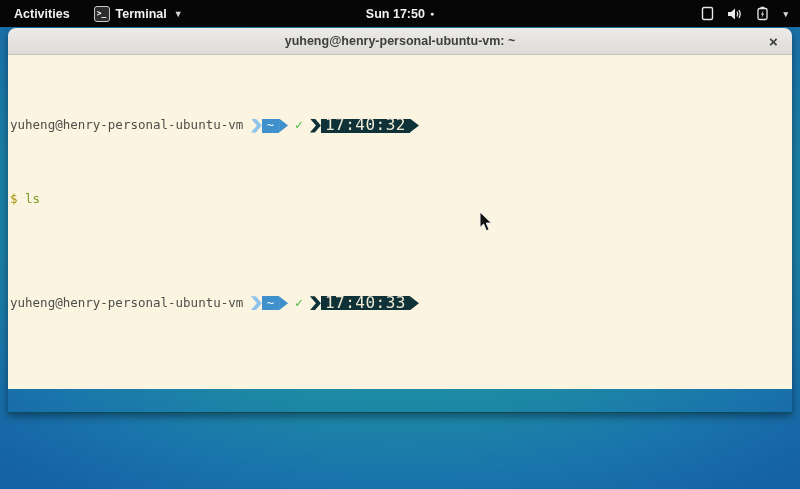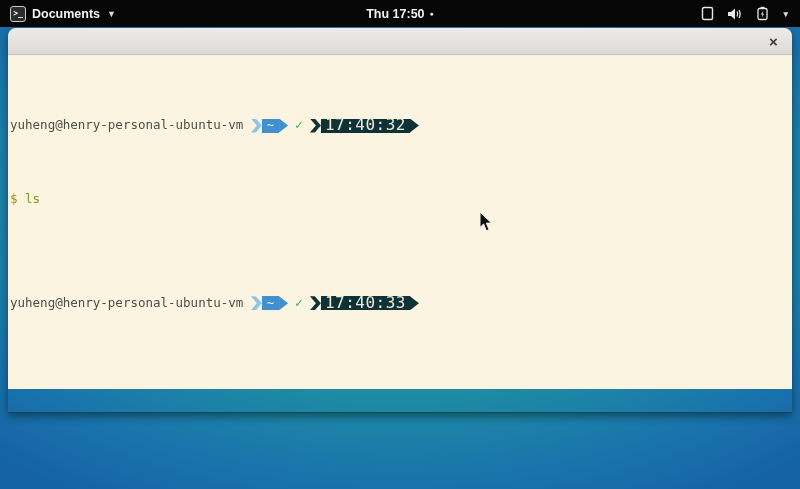--- a/index.html
+++ b/index.html
@@ -78,28 +78,29 @@
 
   
   .mouse { position:absolute; left:479px; top:211px; z-index:50; pointer-events:none; }
 </style>
 </head>
 <body>
 
 <div class="desktop"></div>
 
 <div class="topbar">
+  <div class="activities">Activities</div>
   <div class="appmenu">
     <span class="appicon">&gt;_</span>
-    <span>Documents</span>
+    <span>Terminal</span>
     <span class="caret">▼</span>
   </div>
   <div class="clock-wrap">
     <div class="clickable">
-      <span>Thu 17:50</span>
+      <span>Sun 17:50</span>
       <span class="notif-dot">●</span>
     </div>
   </div>
   <div class="tray">
     <svg width="13" height="15" viewBox="0 0 13 15">
       <rect x="1.5" y="1.5" width="10" height="12" rx="1.5" fill="none" stroke="#e8e8e8" stroke-width="1.4"></rect>
     </svg>
     <svg width="16" height="14" viewBox="0 0 16 14">
       <polygon points="1,5 4,5 8,1.5 8,12.5 4,9 1,9" fill="#e8e8e8"></polygon>
       <path d="M10 4.5 Q11.5 7 10 9.5" fill="none" stroke="#e8e8e8" stroke-width="1.3"></path>
@@ -109,20 +110,21 @@
       <rect x="2" y="2.5" width="9" height="11" rx="1.5" fill="none" stroke="#e8e8e8" stroke-width="1.3"></rect>
       <rect x="4.5" y="0.8" width="4" height="1.7" fill="#e8e8e8"></rect>
       <polygon points="7.5,4.5 4.8,8.5 6.5,8.5 5.5,11.8 8.2,7.8 6.5,7.8" fill="#e8e8e8"></polygon>
     </svg>
     <span class="caret">▾</span>
   </div>
 </div>
 
 <div class="window">
   <div class="titlebar">
+    <span>yuheng@henry-personal-ubuntu-vm: ~</span>
     <span class="closebtn">×</span>
   </div>
   <div class="termbody">
 
     
     <div class="line">
       <span>yuheng@henry-personal-ubuntu-vm </span>
       <span class="pl">
         <span class="seg-chev-light"></span>
         <span class="seg-body-blue">~</span>

